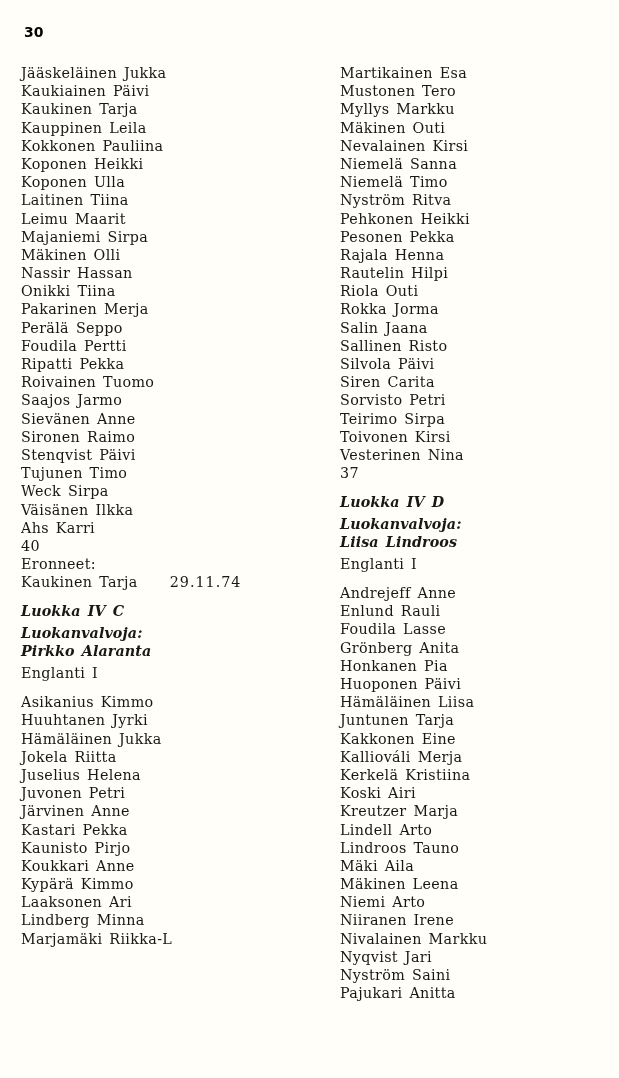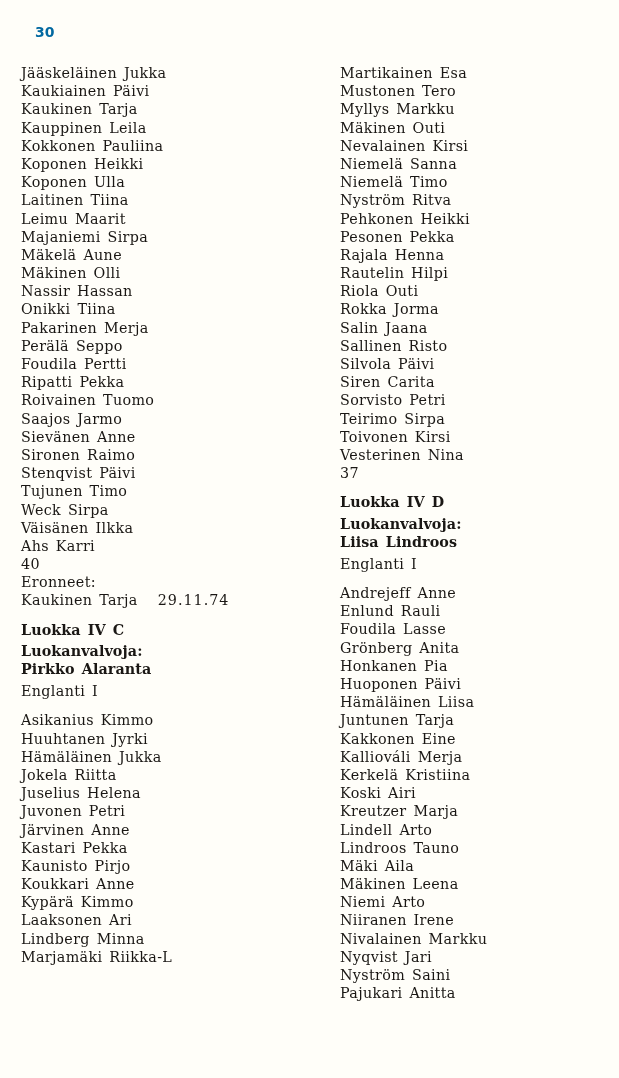--- a/index.html
+++ b/index.html
@@ -5,55 +5,54 @@
     html, body { margin: 0; padding: 0; }
     body {
       width: 619px; height: 1078px;
       background: #fffef9;
       position: relative;
       overflow: hidden;
       font-family: "DejaVu Serif", "Liberation Serif", serif;
       color: #1a1714;
     }
     .page-number {
-      position: absolute; left: 35px; top: 24px;
+      position: absolute; left: 24px; top: 24px;
       font-family: "DejaVu Sans", "Liberation Sans", sans-serif;
-      font-size: 14px; font-weight: bold; color: #0369a1;
+      font-size: 14px; font-weight: bold; color: #000000;
     }
     .col {
       position: absolute; top: 64px;
       font-size: 14.3px;
       letter-spacing: 0.35px;
       word-spacing: 2px;
     }
     .col.left { left: 21px; width: 300px; }
     .col.right { left: 340px; width: 270px; }
     .line { height: 18.2px; line-height: 18.2px; white-space: nowrap; }
-    .bold { font-weight: bold; letter-spacing: 0.1px; }
+    .bold { font-weight: bold; letter-spacing: 0.1px; font-style: italic; }
     .gap-m { height: 11px; }
-    .date { display: inline-block; margin-left: 20px; letter-spacing: 1px; }
+    .date { display: inline-block; margin-left: 32px; letter-spacing: 1px; }
   </style>
 </head>
 <body>
 
 <div class="page-number">30</div>
 
 <div class="col left">
   <div id="left-top">
       <div class="line">Jääskeläinen Jukka</div>
       <div class="line">Kaukiainen Päivi</div>
       <div class="line">Kaukinen Tarja</div>
       <div class="line">Kauppinen Leila</div>
       <div class="line">Kokkonen Pauliina</div>
       <div class="line">Koponen Heikki</div>
       <div class="line">Koponen Ulla</div>
       <div class="line">Laitinen Tiina</div>
       <div class="line">Leimu Maarit</div>
       <div class="line">Majaniemi Sirpa</div>
-      <div class="line">Mäkelä Aune</div>
       <div class="line">Mäkinen Olli</div>
       <div class="line">Nassir Hassan</div>
       <div class="line">Onikki Tiina</div>
       <div class="line">Pakarinen Merja</div>
       <div class="line">Perälä Seppo</div>
       <div class="line">Foudila Pertti</div>
       <div class="line">Ripatti Pekka</div>
       <div class="line">Roivainen Tuomo</div>
       <div class="line">Saajos Jarmo</div>
       <div class="line">Sievänen Anne</div>

